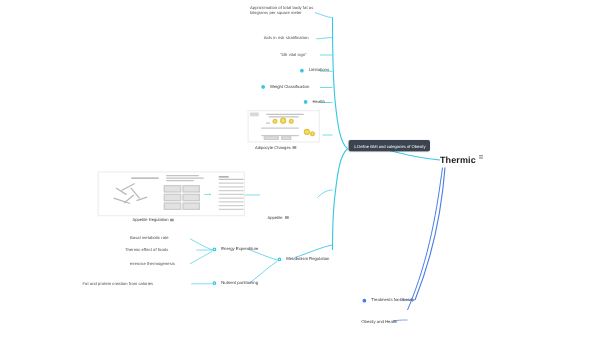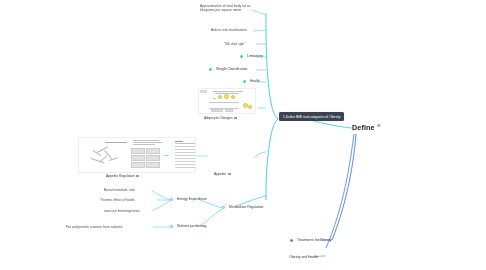--- a/index.html
+++ b/index.html
@@ -199,21 +199,21 @@
     <path d="M196,156 C200,156 204,156 208,156" stroke="#35c8e0" stroke-width="0.5" fill="none"></path>
 
     <path d="M356,134 C354,160 348,200 332,240" stroke="#4a7ce8" stroke-width="0.9" fill="none"></path>
     <path d="M354,134 C350,164 344,206 326,248" stroke="#4a7ce8" stroke-width="0.8" fill="none"></path>
 
     <path d="M332,240 C326,240 322,240 318,240" stroke="#4a7ce8" stroke-width="0.55" fill="none"></path>
     <path d="M326,256 C322,256 318,256 314,257" stroke="#4a7ce8" stroke-width="0.55" fill="none"></path>
   </svg>
 
   <div class="node root-label" style="left:352px; top:123px;">
-    <span>Define</span><span class="root-icon">☰</span>
+    <span>Thermic</span><span class="root-icon">☰</span>
   </div>
 
   <div class="node dark-node" style="left:279px; top:112px;">
     <span>1.Define BMI and categories of Obesity</span>
   </div>
 
   <div class="node leaf wrap" style="left:200px; top:4px;">
     <span>Approximation of total body fat as kilograms per square meter</span>
   </div>
 

